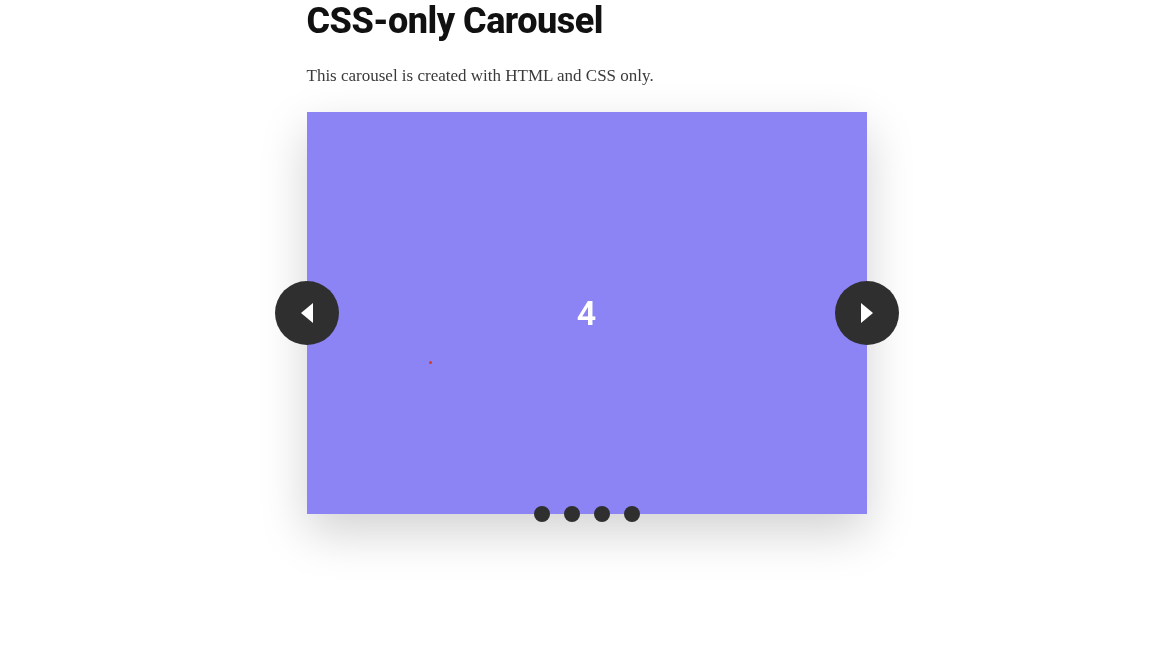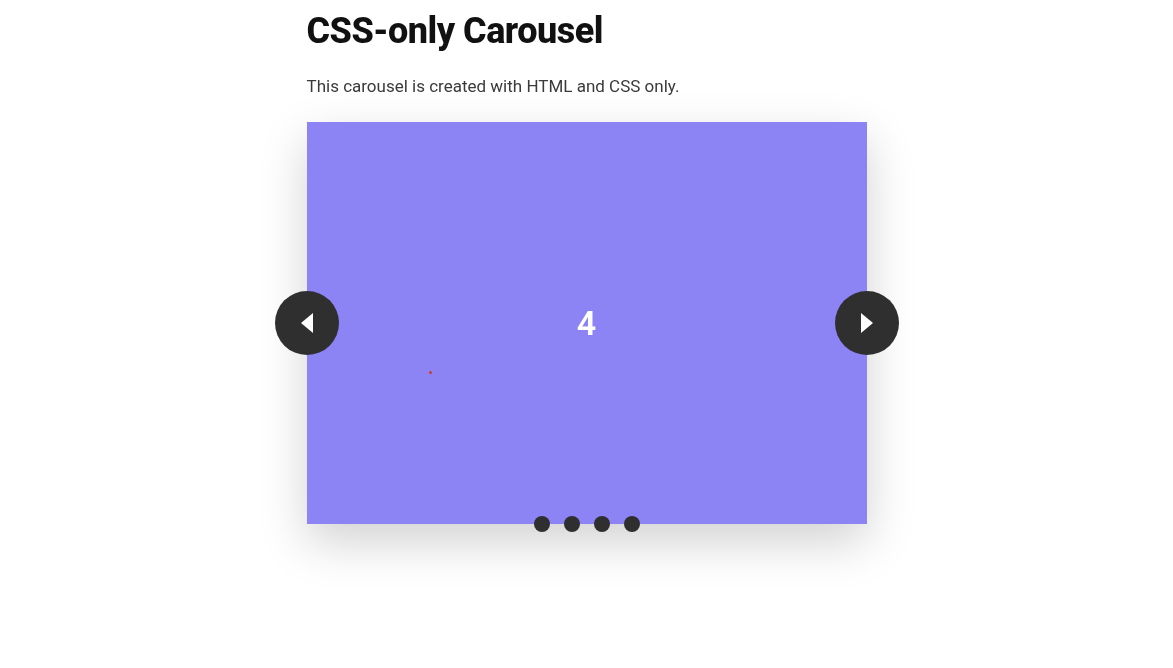--- a/index.html
+++ b/index.html
@@ -9,33 +9,34 @@
     font-family: -apple-system, BlinkMacSystemFont, "Segoe UI", Roboto, Helvetica, Arial, sans-serif;
     background: #ffffff;
     color: #1a1a1a;
     width: 1173px;
     height: 668px;
     overflow: hidden;
   }
   .page {
     width: 560px;
     margin: 0 auto;
-    padding-top: 10px;
+    padding-top: 0;
   }
   h1 {
     font-size: 36px;
     font-weight: 800;
     margin: 0 0 24px 0;
     letter-spacing: -0.5px;
     color: #111;
   }
   .sub {
     font-size: 17px;
     color: #3a3a3a;
     margin: 0 0 26px 0;
+    font-family: Liberation Serif, serif;
   }
   .carousel {
     position: relative;
     width: 560px;
     height: 402px;
     box-shadow: 0 18px 45px rgba(0,0,0,0.18);
   }
   .slide {
     position: absolute;
     inset: 0;

